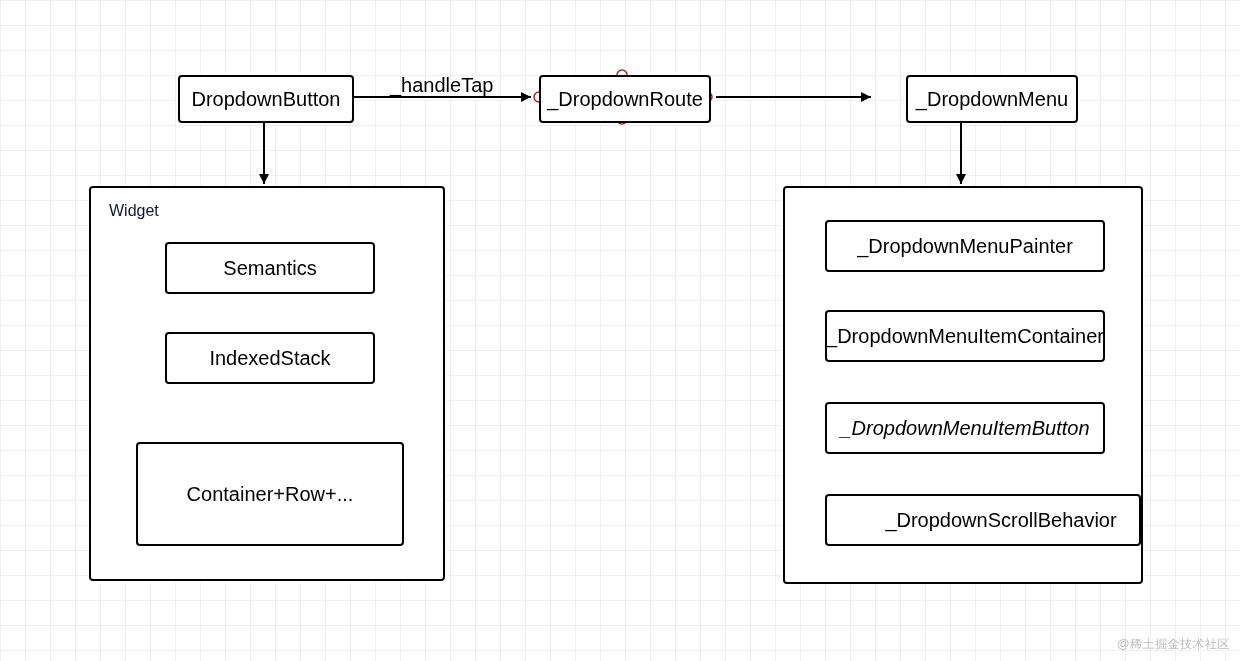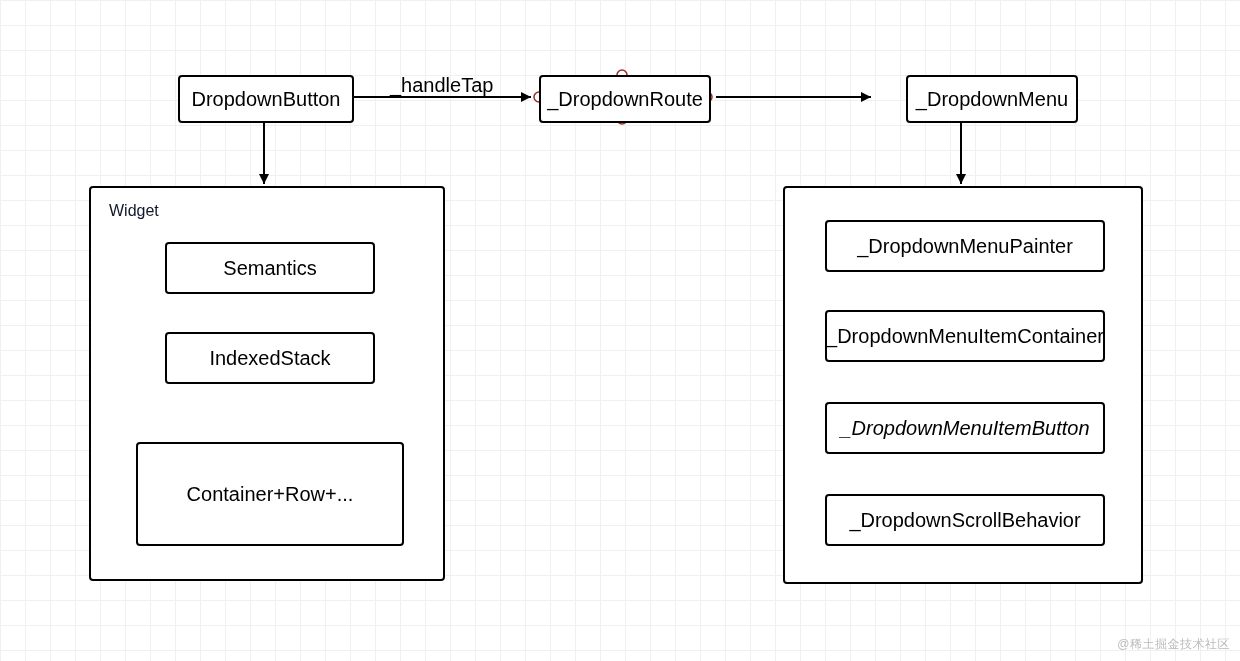--- a/index.html
+++ b/index.html
@@ -133,20 +133,20 @@
     </div>
 
     <div class="box" style="left:40px; top:32px; width:276px; height:48px; position:absolute;">
       <span>_DropdownMenuPainter</span>
     </div>
 
     <div class="box" style="left:40px; top:214px; width:276px; height:48px; position:absolute;font-style:italic;">
       <span>_DropdownMenuItemButton</span>
     </div>
 
-    <div class="box" style="left:40px; top:306px; width:276px; height:48px; position:absolute;">
+    <div class="box" style="left:40px; top:306px; width:276px; height:48px; position:absolute;padding-left:36px;">
       <span>_DropdownScrollBehavior</span>
     </div>
   </div>
 
   <div class="watermark">@稀土掘金技术社区</div>
 
 </div>
 
 </body></html>

